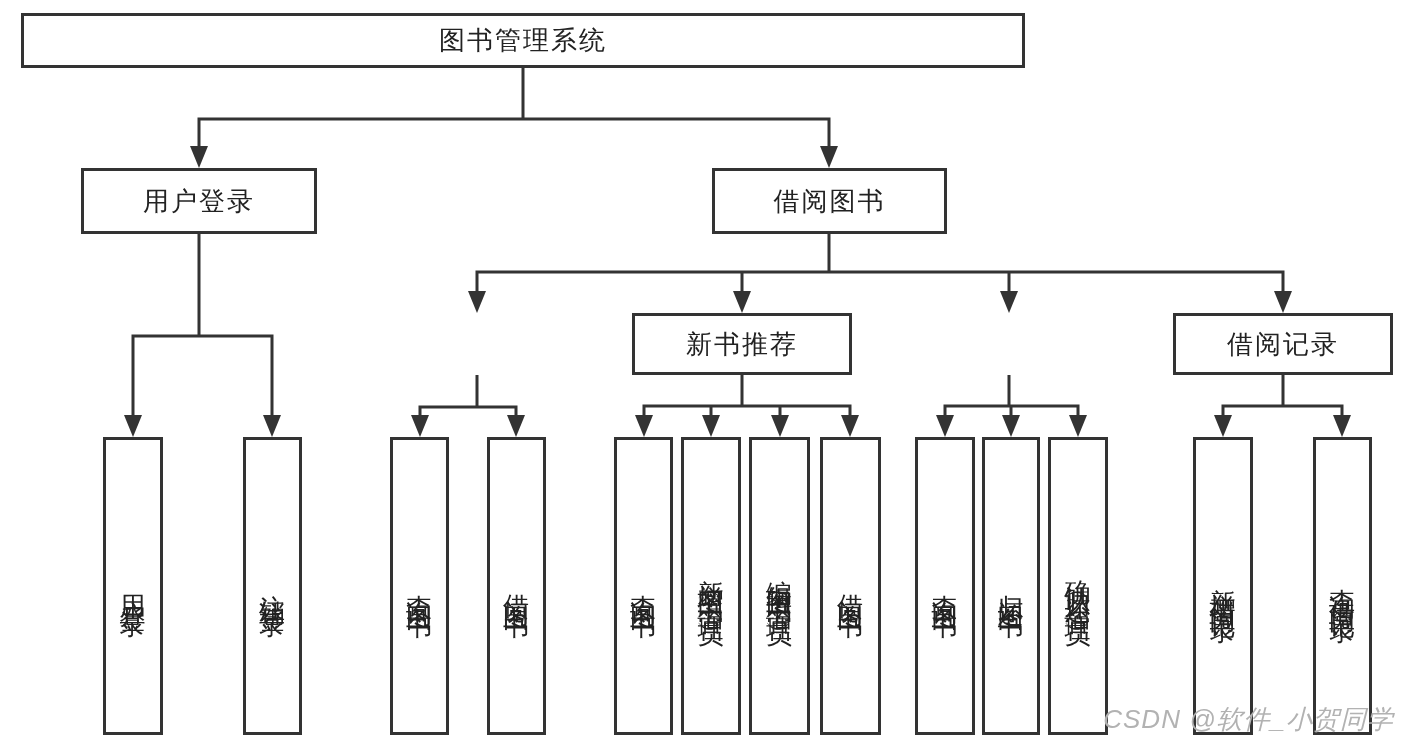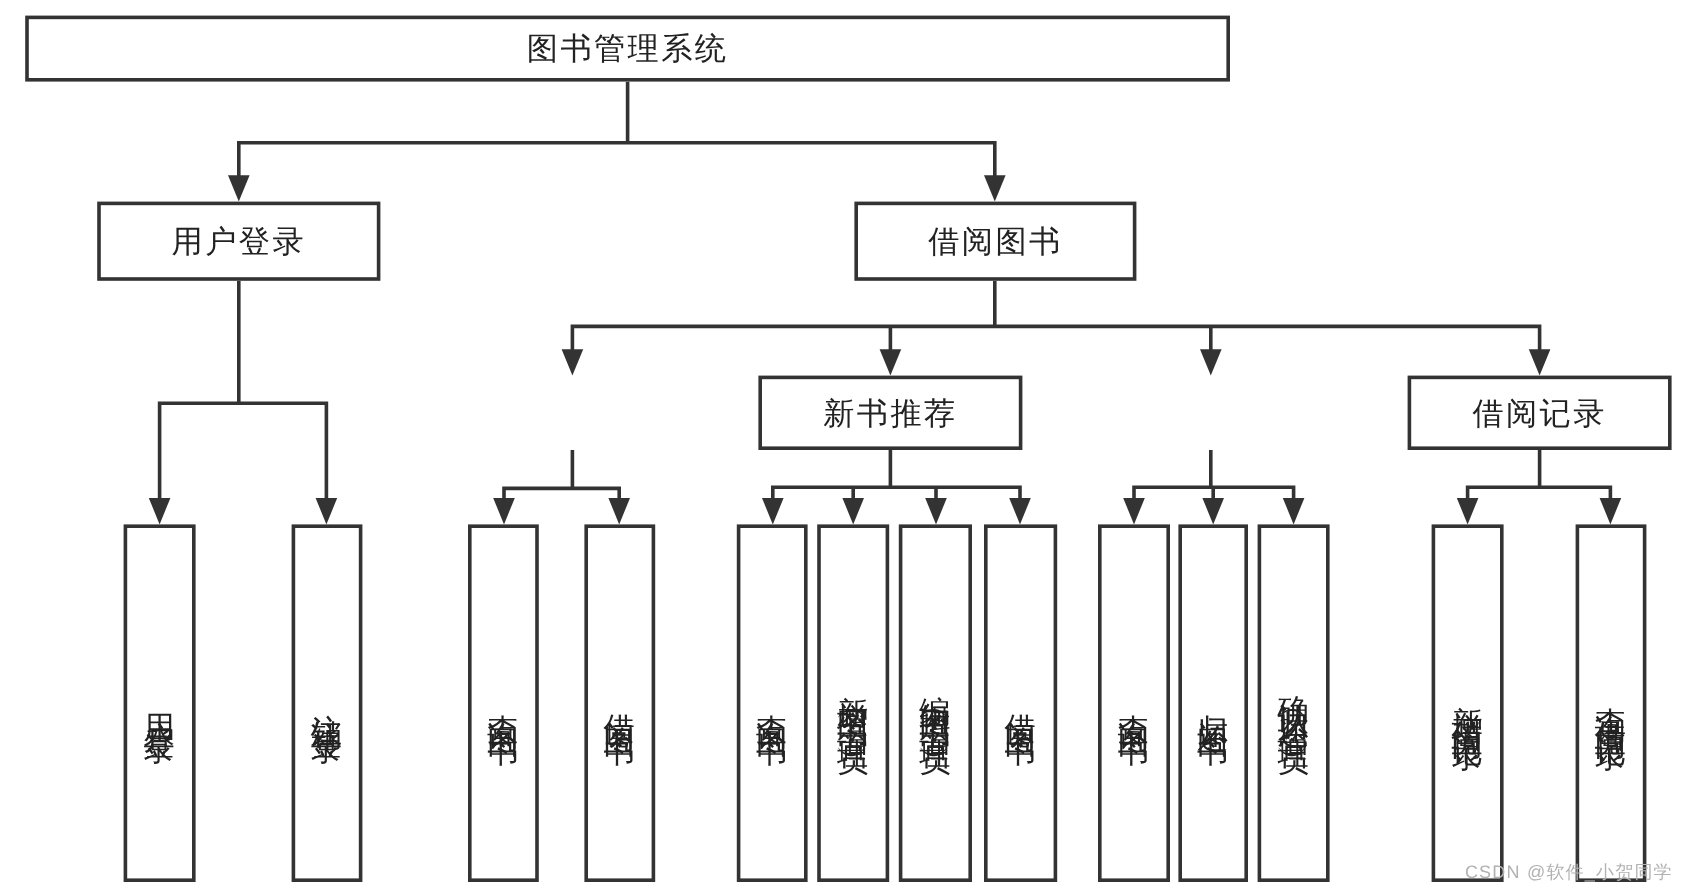--- a/index.html
+++ b/index.html
@@ -24,25 +24,26 @@
   .leaf .lbl {
     writing-mode:vertical-rl;
     text-orientation:mixed;
     letter-spacing:6px;
     line-height:1;
     max-height:288px;
   }
   .watermark {
     position:absolute;
     right:11px; bottom:10px;
-    font-size:15px;
+    font-size:26px;
     letter-spacing:1px;
     color:#b2b2b2;
     z-index:5;
     white-space:nowrap;
+    font-style:italic;
   }
 </style>
 </head>
 <body>
 
 <div class="stage">
 
   <svg class="connectors" viewBox="0 0 1405 747" aria-hidden="true">
     <g stroke="#333333" stroke-width="3" fill="none">
 

